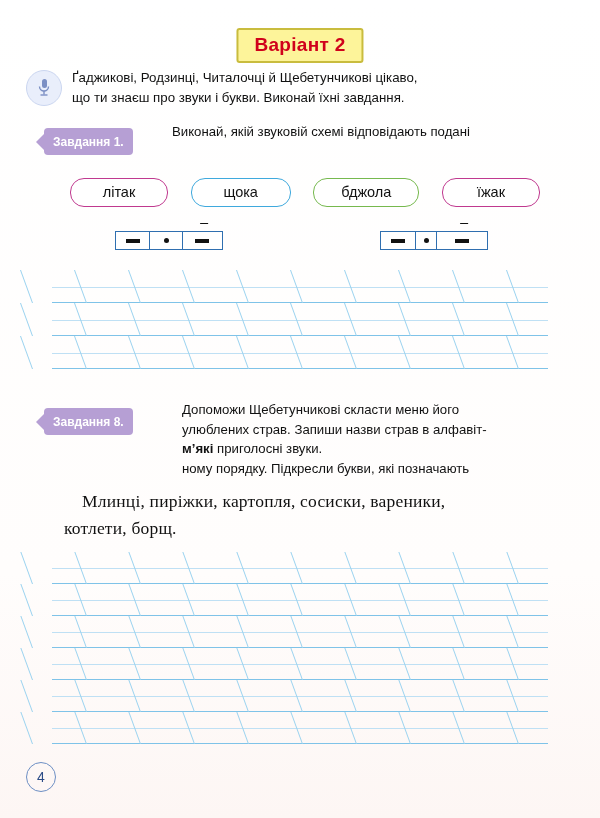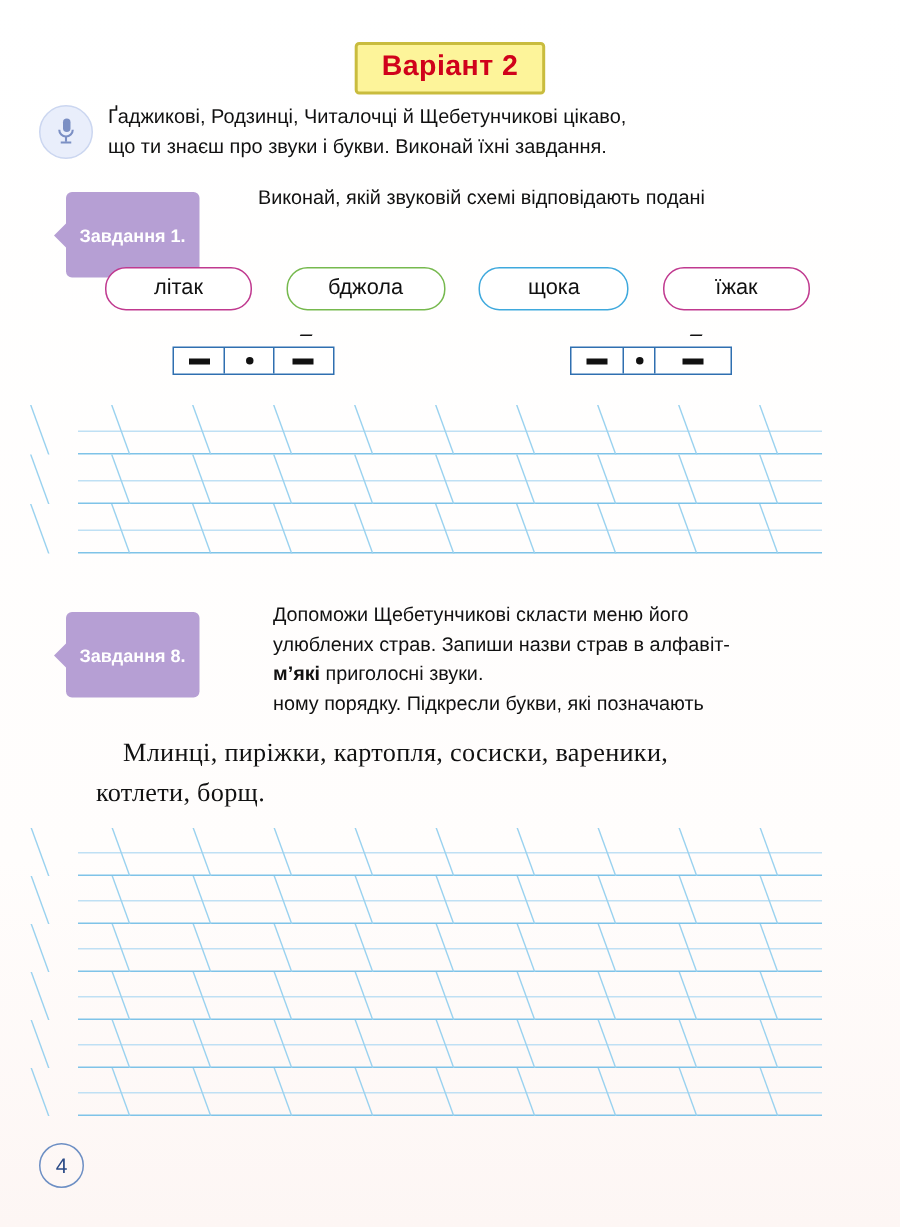--- a/index.html
+++ b/index.html
@@ -77,21 +77,21 @@
     position: absolute;
     height: 23px;
     background: #b69fd4;
     border-radius: 4px;
     color: #ffffff;
     font-size: 12px;
     font-weight: bold;
     display: flex;
     align-items: center;
     justify-content: center;
-    padding: 17px 9px;
+    padding: 2px 9px;
   }
   .task-tag:before {
     content: "";
     position: absolute;
     left: -8px;
     top: 50%;
     transform: translateY(-50%);
     border-top: 8px solid transparent;
     border-bottom: 8px solid transparent;
     border-right: 8px solid #b69fd4;
@@ -237,22 +237,22 @@
     </div>
   </div>
 
   <div class="task-tag" style="top:128px; left:44px;">Завдання 1.</div>
   <div class="task-text" style="top:122px; left:172px; width:392px;">
     <div>Виконай, якій звуковій схемі відповідають подані</div>
   </div>
 
   <div class="pill-row">
     <div class="pill p0">літак</div>
+    <div class="pill p2">щока</div>
     <div class="pill p1">бджола</div>
-    <div class="pill p2">щока</div>
     <div class="pill p3">їжак</div>
   </div>
 
   <div class="scheme s-left">
     <div class="cell" style="width:33px;">
         <span class="bar"></span>
       </div>
     <div class="cell" style="width:32px;">
         <span class="dot"></span>
       </div>

